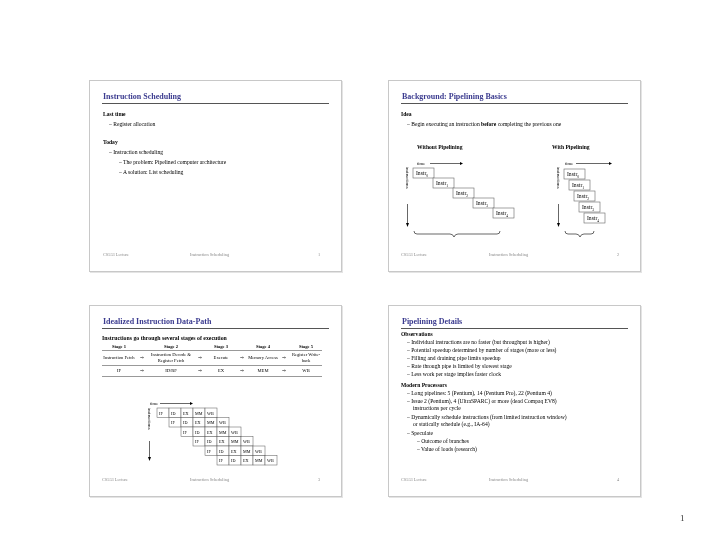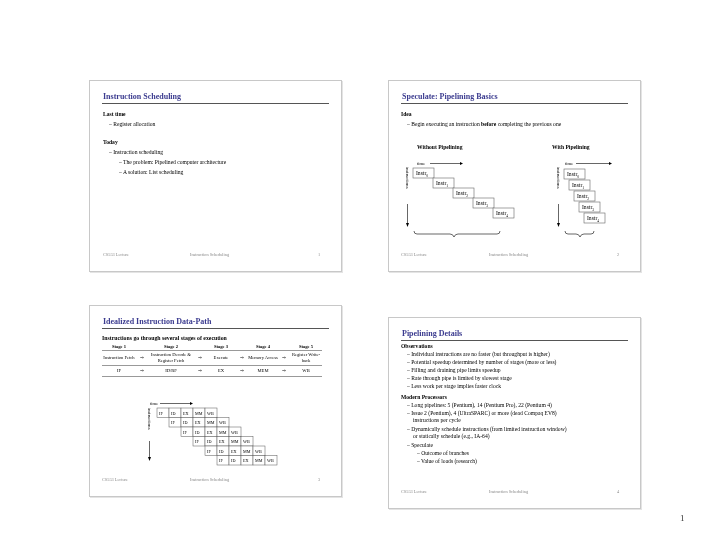--- a/index.html
+++ b/index.html
@@ -1,21 +1,21 @@
 <!DOCTYPE html>
 <html><head>
 <meta charset="utf-8">
 <style>
   html, body { margin:0; padding:0; background:#ffffff; }
   body { width:720px; height:557px; position:relative; font-family:"Liberation Serif", serif; color:#000; overflow:hidden; }
   .slide { position:absolute; width:251px; height:190px; border:1px solid #c8c8c8; background:#fff; box-shadow:1px 1px 0 #e4e4e4; }
   #s1 { left:89px; top:80px; }
   #s2 { left:388px; top:80px; }
   #s3 { left:89px; top:305px;text-decoration:underline; }
-  #s4 { left:388px; top:317px; }
+  #s4 { left:388px; top:305px; }
   .title { position:absolute; left:13px; top:11px; font-size:8px; font-weight:bold; color:#3b3b8f; }
   .rule { position:absolute; left:12px; right:12px; top:22px; height:1px; background:#555; }
   .t { position:absolute; font-size:5.6px; white-space:nowrap; line-height:7px; }
   .b { font-weight:bold; }
   .foot { position:absolute; top:171px; font-size:4.3px; color:#888; }
   .diag { position:absolute; left:0; top:0; }
   .pagenum { position:absolute; left:680px; top:513px; font-size:9px; color:#333; }
   table.stages { position:absolute; left:12px; top:37px; width:220px; border-collapse:collapse; font-size:4.6px; text-align:center; }
   table.stages th { font-weight:bold; padding:1px 0; border-bottom:1px solid #999; }
   table.stages td { padding:1px 0; line-height:6px; }
@@ -32,21 +32,21 @@
   <div class="t b" style="left:13px;top:58px;">Today</div>
   <div class="t" style="left:19px;top:68px;">– Instruction scheduling</div>
   <div class="t" style="left:29px;top:78px;">– The problem: Pipelined computer architecture</div>
   <div class="t" style="left:29px;top:88px;">– A solution: List scheduling</div>
   <div class="foot" style="left:13px;">CS553 Lecture</div>
   <div class="foot" style="left:100px;">Instruction Scheduling</div>
   <div class="foot" style="left:228px;">1</div>
 </div>
 
 <div class="slide" id="s2">
-  <div class="title">Speculate: Pipelining Basics</div>
+  <div class="title">Background: Pipelining Basics</div>
   <div class="rule"></div>
   <div class="t b" style="left:12px;top:30px;">Idea</div>
   <div class="t" style="left:18px;top:40px;"><span>– Begin executing an instruction </span><b>before</b><span> completing the previous one</span></div>
   <div class="t b" style="left:28px;top:63px;">Without Pipelining</div>
   <div class="t b" style="left:163px;top:63px;">With Pipelining</div>
   <svg class="diag" width="251" height="190" id="s2svg">
       <text x="28" y="84" font-size="4.6" font-family="Liberation Serif, serif">time</text>
       <line x1="41" y1="82.5" x2="71" y2="82.5" stroke="#000" stroke-width="0.6"></line>
       <polygon points="71,81 74,82.5 71,84" fill="#000"></polygon>
       <rect x="24" y="87" width="21" height="10" fill="#fff" stroke="#666" stroke-width="0.6"></rect>

